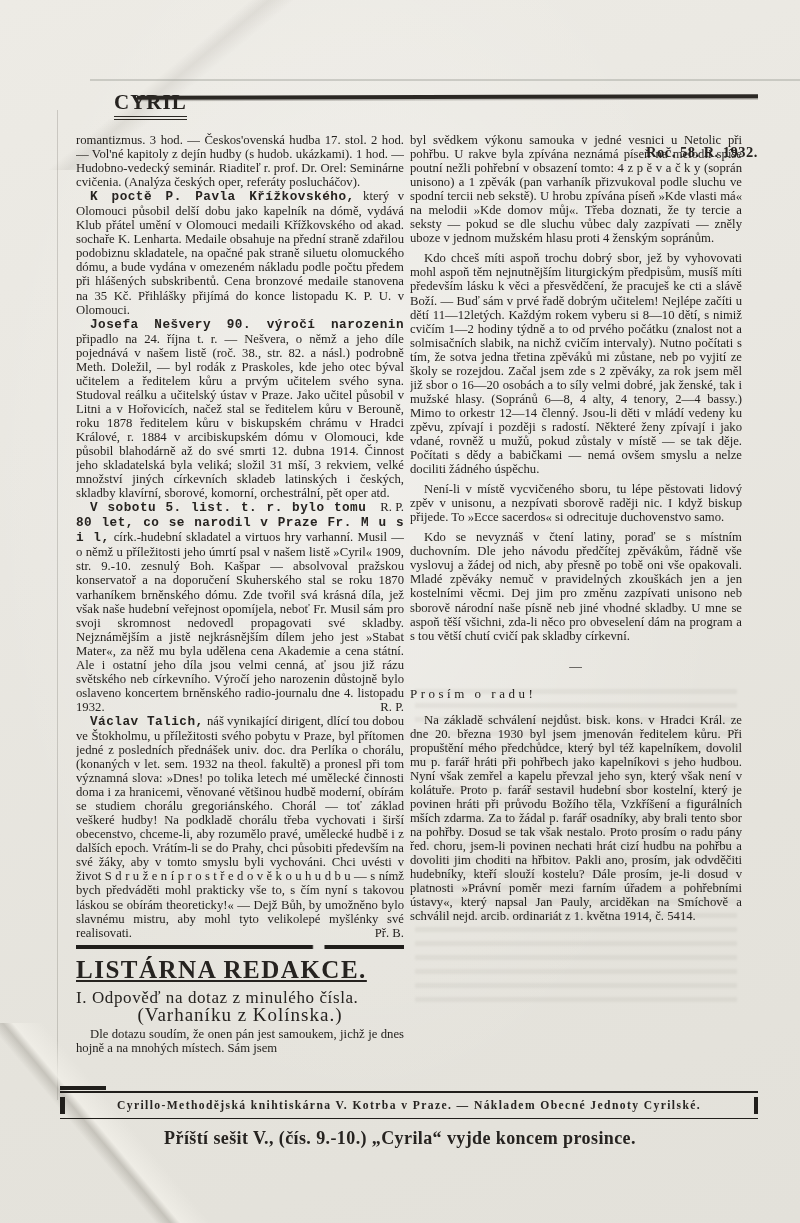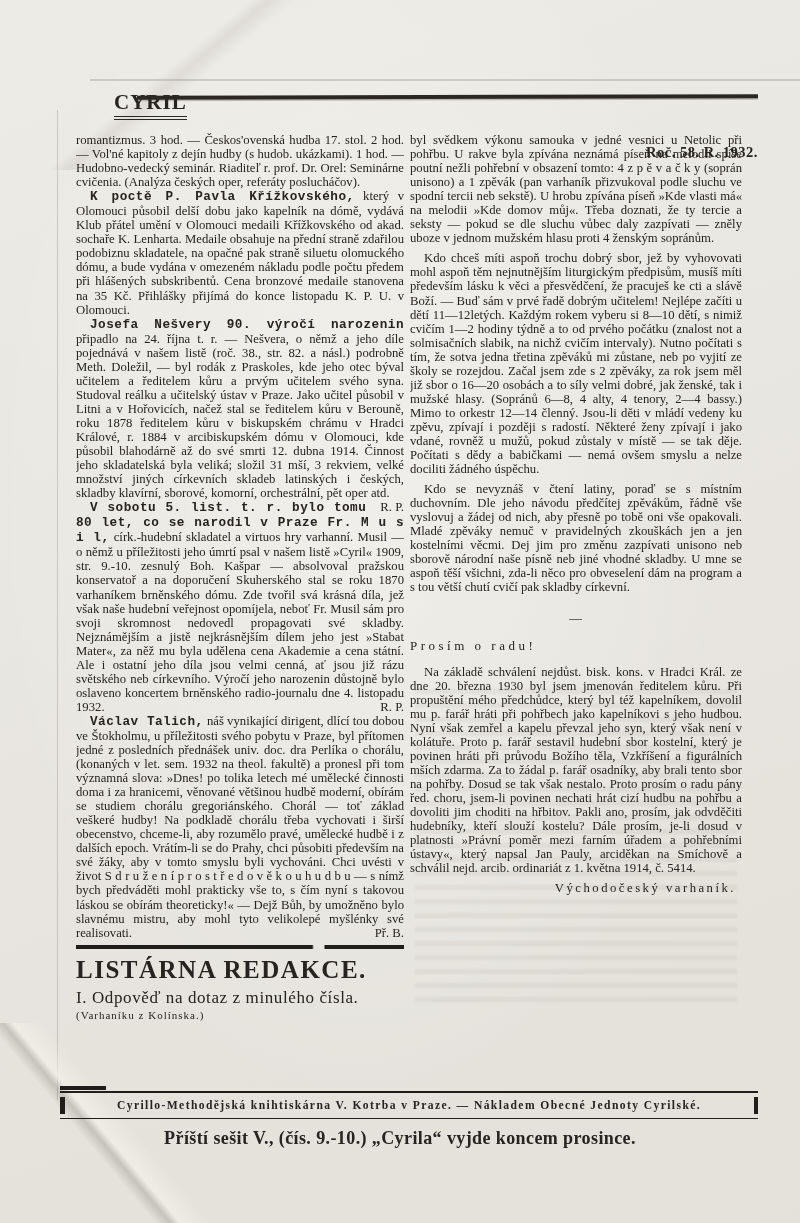--- a/index.html
+++ b/index.html
@@ -44,24 +44,24 @@
   .col-right .para { margin:0 0 6px; }
   .para.noindent { text-indent:0; }
   .lead { font-weight:bold; letter-spacing:0.5px;font-family:Liberation Mono, monospace; }
   .sig { float:right; }
 
   
   .bar-divider { height:4.5px; margin:5px 0 7px;
     background:linear-gradient(90deg, #201e1b 0%, #201e1b 72%, rgba(32,30,27,0) 72.5%,
       rgba(32,30,27,0) 75.5%, #201e1b 76%, #201e1b 100%); }
   .listarna-heading { margin:2px 0 7px; font-size:25px; font-weight:bold;
-    letter-spacing:1.5px; text-indent:0; text-align:left; line-height:28px; }
+    letter-spacing:1.5px; text-indent:0; text-align:left; line-height:28px;text-decoration:underline; }
   .listarna-sub1 { margin:0 0 3px; font-size:17px; font-weight:normal; text-align:left;
     letter-spacing:0.6px; text-indent:0; }
-  .listarna-sub2 { margin:0 0 5px; font-size:11px; text-align:left; letter-spacing:1px; }
+  .listarna-sub2 { margin:0 0 5px; font-size:19px; text-align:center; letter-spacing:1px; }
 
   
   .sig-center { text-align:center; letter-spacing:2.5px; margin:8px 0 0; }
   .dash-divider { text-align:center; margin:16px 0 14px; letter-spacing:1px; }
   .dotaz-h { text-align:center; font-weight:bold; font-size:14px; letter-spacing:0.6px;
     margin:0 0 13px; }
   .dotaz-sub { letter-spacing:3.5px; margin:0 0 12px; font-size:13px; }
   .sig-right { text-align:right; letter-spacing:2.5px; padding-right:6px; margin-top:6px; }
 
   
@@ -99,33 +99,34 @@
     <p class="para"><b class="lead">Josefa Nešvery 90. výročí narozenin</b><span> připadlo na 24. října t. r. — Nešvera, o němž a jeho díle pojednává v našem listě (roč. 38., str. 82. a násl.) podrobně Meth. Doležil, — byl rodák z Praskoles, kde jeho otec býval učitelem a ředitelem kůru a prvým učitelem svého syna. Studoval reálku a učitelský ústav v Praze. Jako učitel působil v Litni a v Hořovicích, načež stal se ředitelem kůru v Berouně, roku 1878 ředitelem kůru v biskupském chrámu v Hradci Králové, r. 1884 v arcibiskupském dómu v Olomouci, kde působil blahodárně až do své smrti 12. dubna 1914. Činnost jeho skladatelská byla veliká; složil 31 mší, 3 rekviem, velké množství jiných církevních skladeb latinských i českých, skladby klavírní, sborové, komorní, orchestrální, pět oper atd.</span> <span class="sig">R. P.</span></p>
 
     <p class="para"><b class="lead">V sobotu 5. list. t. r. bylo tomu 80 let, co se narodil v Praze Fr. M u s i l,</b><span> círk.-hudební skladatel a virtuos hry varhanní. Musil — o němž u příležitosti jeho úmrtí psal v našem listě »Cyril« 1909, str. 9.-10. zesnulý Boh. Kašpar — absolvoval pražskou konservatoř a na doporučení Skuherského stal se roku 1870 varhaníkem brněnského dómu. Zde tvořil svá krásná díla, jež však naše hudební veřejnost opomíjela, neboť Fr. Musil sám pro svoji skromnost nedovedl propagovati své skladby. Nejznámějším a jistě nejkrásnějším dílem jeho jest »Stabat Mater«, za něž mu byla udělena cena Akademie a cena státní. Ale i ostatní jeho díla jsou velmi cenná, ať jsou již rázu světského neb církevního. Výročí jeho narozenin důstojně bylo oslaveno koncertem brněnského radio-journalu dne 4. listopadu 1932.</span> <span class="sig">R. P.</span></p>
 
     <p class="para"><b class="lead">Václav Talich,</b><span> náš vynikající dirigent, dlící tou dobou ve Štokholmu, u příležitosti svého pobytu v Praze, byl přítomen jedné z posledních přednášek univ. doc. dra Perlíka o chorálu, (konaných v let. sem. 1932 na theol. fakultě) a pronesl při tom významná slova: »Dnes! po tolika letech mé umělecké činnosti doma i za hranicemi, věnované většinou hudbě moderní, obírám se studiem chorálu gregoriánského. Chorál — toť základ veškeré hudby! Na podkladě chorálu třeba vychovati i širší obecenstvo, chceme-li, aby rozumělo pravé, umělecké hudbě i z dalších epoch. Vrátím-li se do Prahy, chci působiti především na své žáky, aby v tomto smyslu byli vychováni. Chci uvésti v život S d r u ž e n í  p r o  s t ř e d o v ě k o u  h u d b u — s nímž bych předváděti mohl prakticky vše to, s čím nyní s takovou láskou se obírám theoreticky!« — Dejž Bůh, by umožněno bylo slavnému mistru, aby mohl tyto velikolepé myšlénky své realisovati.</span> <span class="sig">Př. B.</span></p>
 
     <div class="bar-divider"></div>
     <h2 class="listarna-heading">LISTÁRNA REDAKCE.</h2>
     <h3 class="listarna-sub1">I. Odpověď na dotaz z minulého čísla.</h3>
     <div class="listarna-sub2">(Varhaníku z Kolínska.)</div>
+    <p class="para"><span>Dle dotazu soudím, že onen pán jest samoukem, jichž je dnes hojně a na mnohých místech. Sám jsem</span></p>
   </div>
 
   <div class="col col-right">
     <p class="para noindent"><span>byl svědkem výkonu samouka v jedné vesnici u Netolic při pohřbu. U rakve byla zpívána neznámá píseň na melodii spíše poutní nežli pohřební v obsazení tomto: 4 z p ě v a č k y (soprán unisono) a 1 zpěvák (pan varhaník přizvukoval podle sluchu ve spodní tercii neb sekstě). U hrobu zpívána píseň »Kde vlasti má« na melodii »Kde domov můj«. Třeba doznati, že ty tercie a seksty — pokud se dle sluchu vůbec daly zazpívati — zněly uboze v jednom mužském hlasu proti 4 ženským sopránům.</span></p>
     <p class="para"><span>Kdo chceš míti aspoň trochu dobrý sbor, jež by vyhovovati mohl aspoň těm nejnutnějším liturgickým předpisům, musíš míti především lásku k věci a přesvědčení, že pracuješ ke cti a slávě Boží. — Buď sám v prvé řadě dobrým učitelem! Nejlépe začíti u dětí 11—12letých. Každým rokem vyberu si 8—10 dětí, s nimiž cvičím 1—2 hodiny týdně a to od prvého počátku (znalost not a solmisačních slabik, na nichž cvičím intervaly). Nutno počítati s tím, že sotva jedna třetina zpěváků mi zůstane, neb po vyjití ze školy se rozejdou. Začal jsem zde s 2 zpěváky, za rok jsem měl již sbor o 16—20 osobách a to síly velmi dobré, jak ženské, tak i mužské hlasy. (Sopránů 6—8, 4 alty, 4 tenory, 2—4 bassy.) Mimo to orkestr 12—14 členný. Jsou-li děti v mládí vedeny ku zpěvu, zpívají i později s radostí. Některé ženy zpívají i jako vdané, rovněž u mužů, pokud zůstaly v místě — se tak děje. Počítati s dědy a babičkami — nemá ovšem smyslu a nelze dociliti žádného úspěchu.</span></p>
+    <p class="para"><span>Není-li v místě vycvičeného sboru, tu lépe pěstovati lidový zpěv v unisonu, a nezpívati sborově raději nic. I když biskup přijede. To »Ecce sacerdos« si odrecituje duchovenstvo samo.</span></p>
     <p class="para"><span>Kdo se nevyznáš v čtení latiny, poraď se s místním duchovním. Dle jeho návodu předčítej zpěvákům, řádně vše vyslovuj a žádej od nich, aby přesně po tobě oni vše opakovali. Mladé zpěváky nemuč v pravidelných zkouškách jen a jen kostelními věcmi. Dej jim pro změnu zazpívati unisono neb sborově národní naše písně neb jiné vhodné skladby. U mne se aspoň těší všichni, zda-li něco pro obveselení dám na program a s tou větší chutí cvičí pak skladby církevní.</span></p>
 
     <div class="dash-divider">—</div>
 
     <div class="dotaz-sub">Prosím o radu!</div>
 
     <p class="para"><span>Na základě schválení nejdůst. bisk. kons. v Hradci Král. ze dne 20. března 1930 byl jsem jmenován ředitelem kůru. Při propuštění mého předchůdce, který byl též kapelníkem, dovolil mu p. farář hráti při pohřbech jako kapelníkovi s jeho hudbou. Nyní však zemřel a kapelu převzal jeho syn, který však není v kolátuře. Proto p. farář sestavil hudební sbor kostelní, který je povinen hráti při průvodu Božího těla, Vzkříšení a figurálních mších zdarma. Za to žádal p. farář osadníky, aby brali tento sbor na pohřby. Dosud se tak však nestalo. Proto prosím o radu pány řed. choru, jsem-li povinen nechati hrát cizí hudbu na pohřbu a dovoliti jim choditi na hřbitov. Pakli ano, prosím, jak odvděčiti hudebníky, kteří slouží kostelu? Dále prosím, je-li dosud v platnosti »Právní poměr mezi farním úřadem a pohřebními ústavy«, který napsal Jan Pauly, arciděkan na Smíchově a schválil nejd. arcib. ordinariát z 1. května 1914, č. 5414.</span></p>
-    <div class="sig-right">Východočeský varhaník.</div>
   </div>
 
   <footer>
     <div class="top-dash"></div>
     <div class="imprint-box">
       <span class="vbar"></span>
       <span class="imprint-text">Cyrillo-Methodějská knihtiskárna V. Kotrba v Praze. — Nákladem Obecné Jednoty Cyrilské.</span>
       <span class="vbar"></span>
     </div>
     <div class="next-issue">Příští sešit V., (čís. 9.-10.) „Cyrila“ vyjde koncem prosince.</div>

